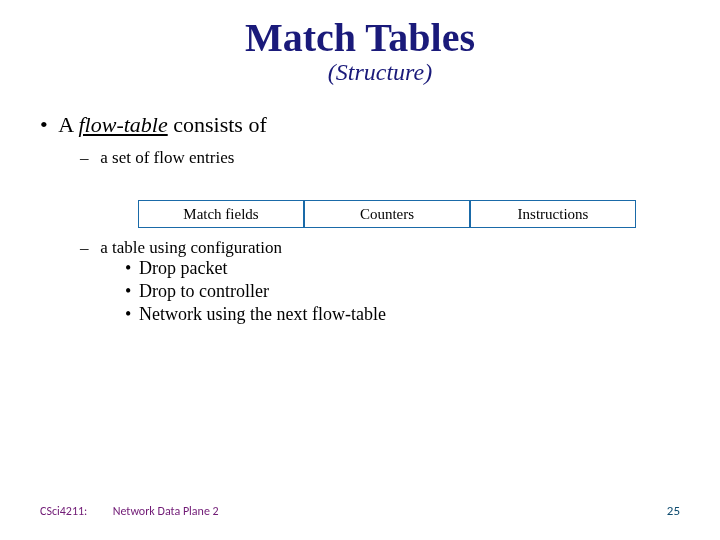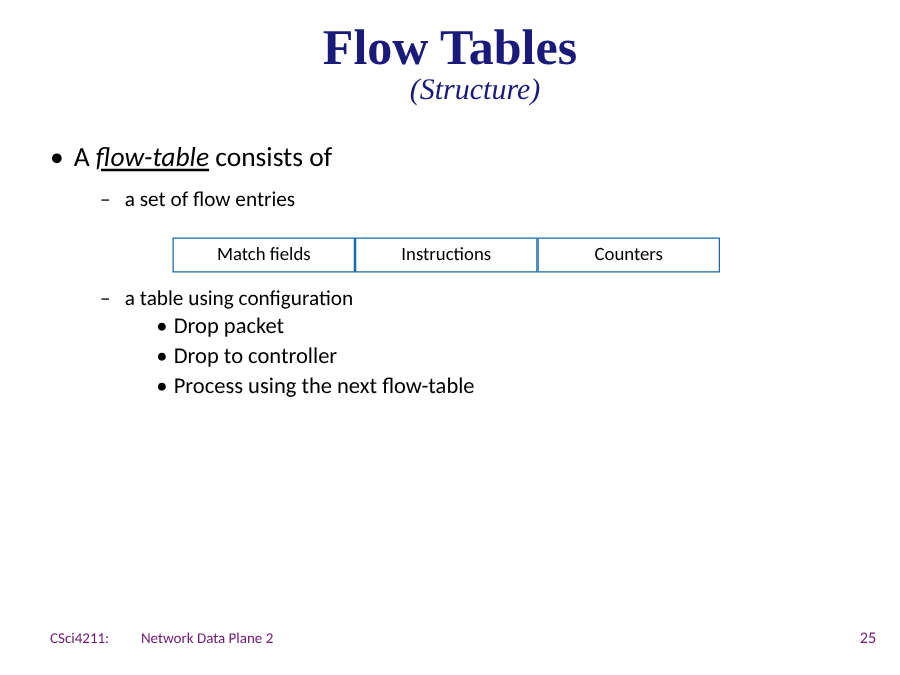--- a/index.html
+++ b/index.html
@@ -1,72 +1,72 @@
 <!DOCTYPE html>
 <html><head>
 <meta charset="utf-8">
 <style>
   * { box-sizing: border-box; margin: 0; padding: 0; }
   html, body { width: 720px; height: 540px; background: #fff; font-family: Calibri, Arial, sans-serif; color: #000; overflow: hidden; }
   .slide { position: relative; width: 720px; height: 540px; }
   .title-wrap { text-align: center; padding-top: 14px; }
   .title { font-family: "Comic Sans MS", "Comic Sans", cursive; font-size: 40px; color: #1a1a7a; font-weight: bold; }
   .subtitle { font-family: "Comic Sans MS", "Comic Sans", cursive; font-size: 24px; font-style: italic; color: #1a1a7a; margin-top: -2px; padding-left: 40px; }
-  .body { padding: 26px 22px 0 30px; font-size: 22px; }
+  .body { padding: 26px 22px 0 30px; font-size: 22px; font-family: Liberation Serif, serif; }
   .b1 { margin-left: 10px; }
   .b1 .dot { display:inline-block; width: 14px; }
   .flowtable-word { font-style: italic; text-decoration: underline; }
   .b2 { margin-left: 50px; font-size: 17px; margin-top: 10px; }
   .b2 .dash { display:inline-block; width: 16px; }
   .boxes { display: flex; margin: 20px 0 4px 108px; }
-  .box { border: 1.5px solid #1a6aa8; width: 146px; height: 28px; text-align: center; font-size: 15px; line-height: 26px; }
+  .box { border: 1.5px solid #1a6aa8; width: 166px; height: 28px; text-align: center; font-size: 15px; line-height: 26px; margin-top: 12px; }
   .b3 { margin-left: 95px; font-size: 18px; }
   .b3 li { list-style: none; margin-bottom: 2px; }
   .b3 .bul { display:inline-block; width: 14px; }
   .footer-left { position: absolute; left: 40px; bottom: 22px; font-size: 12px; color: #701a75; }
   .footer-left .course { display:inline-block; width: 70px; }
-  .footer-right { position: absolute; right: 19px; bottom: 22px; font-size: 13px; color: #701a75; }
+  .footer-right { position: absolute; right: 40px; bottom: 22px; font-size: 13px; color: #0c4a6e; }
 </style>
 </head>
 <body>
 
 <div class="slide">
 
   <div class="title-wrap">
-    <div class="title">Flow Tables</div>
+    <div class="title">Match Tables</div>
     <div class="subtitle">(Structure)</div>
   </div>
 
   <div class="body">
 
     <div class="b1">
       <span class="dot">•</span>
       <span>A </span><span class="flowtable-word">flow-table</span><span> consists of</span>
     </div>
 
     <div class="b2">
       <span class="dash">–</span>
       <span>a set of flow entries</span>
     </div>
 
     <div class="boxes">
       <div class="box">Match fields</div>
+      <div class="box">Counters</div>
       <div class="box">Instructions</div>
-      <div class="box">Counters</div>
     </div>
 
     <div class="b2">
       <span class="dash">–</span>
       <span>a table using configuration</span>
     </div>
 
     <ul class="b3">
       <li><span class="bul">•</span><span>Drop packet</span></li>
       <li><span class="bul">•</span><span>Drop to controller</span></li>
-      <li><span class="bul">•</span><span>Process using the next flow-table</span></li>
+      <li><span class="bul">•</span><span>Network using the next flow-table</span></li>
     </ul>
 
   </div>
 
   <div class="footer-left">
     <span class="course">CSci4211:</span>
     <span>Network Data Plane 2</span>
   </div>
   <div class="footer-right">25</div>
 

